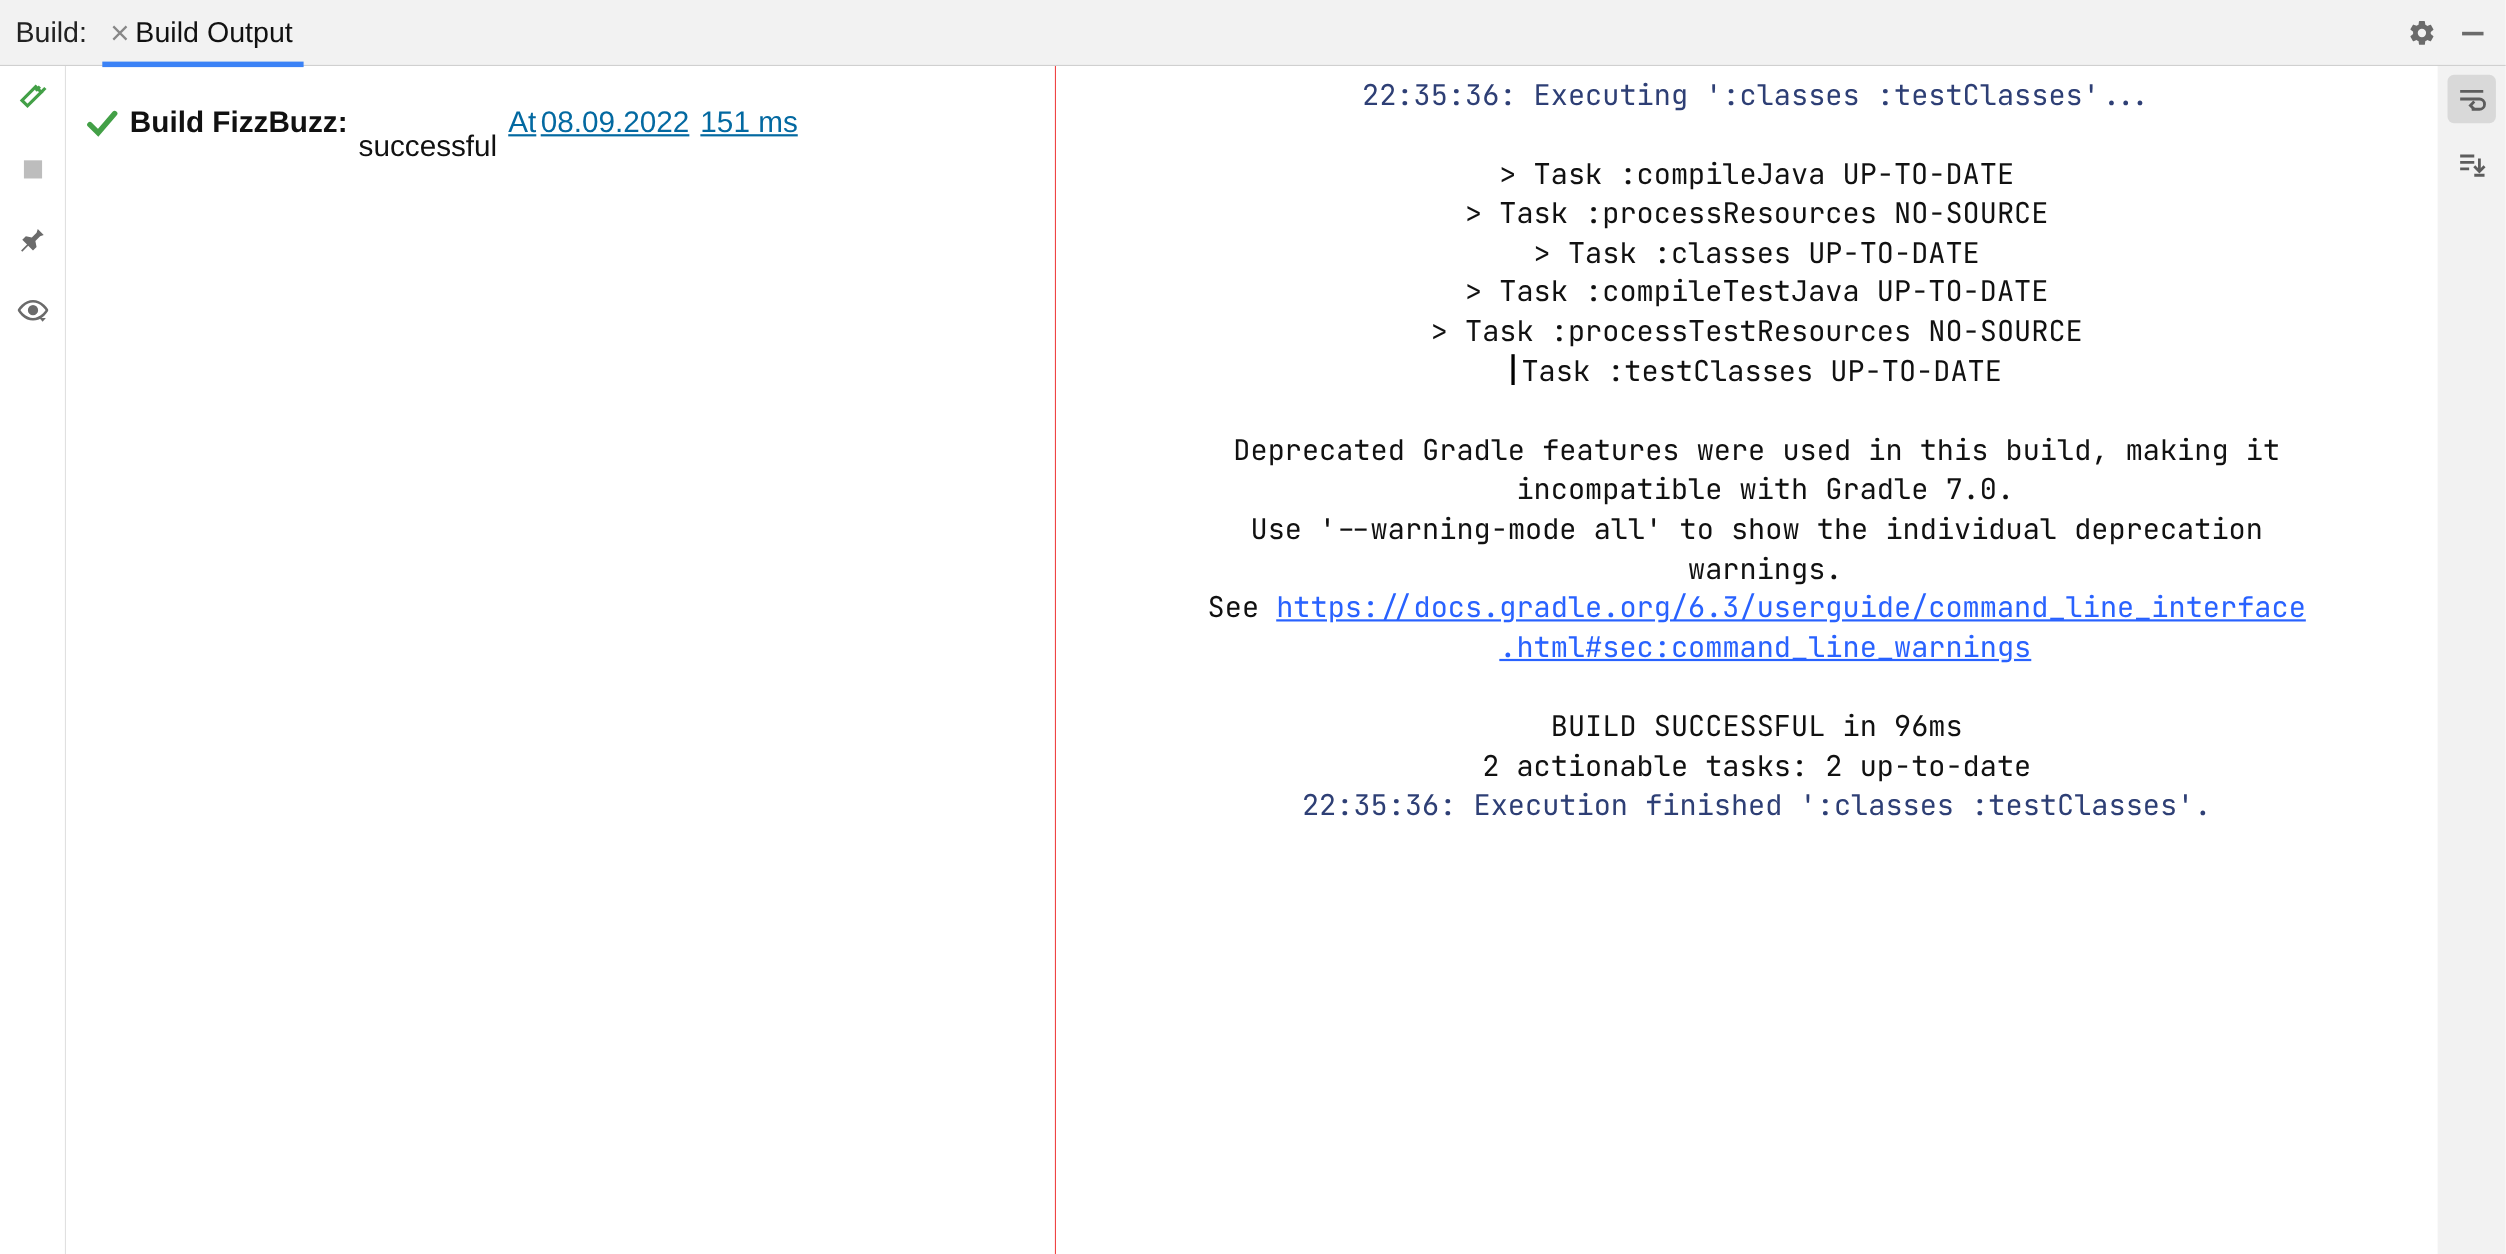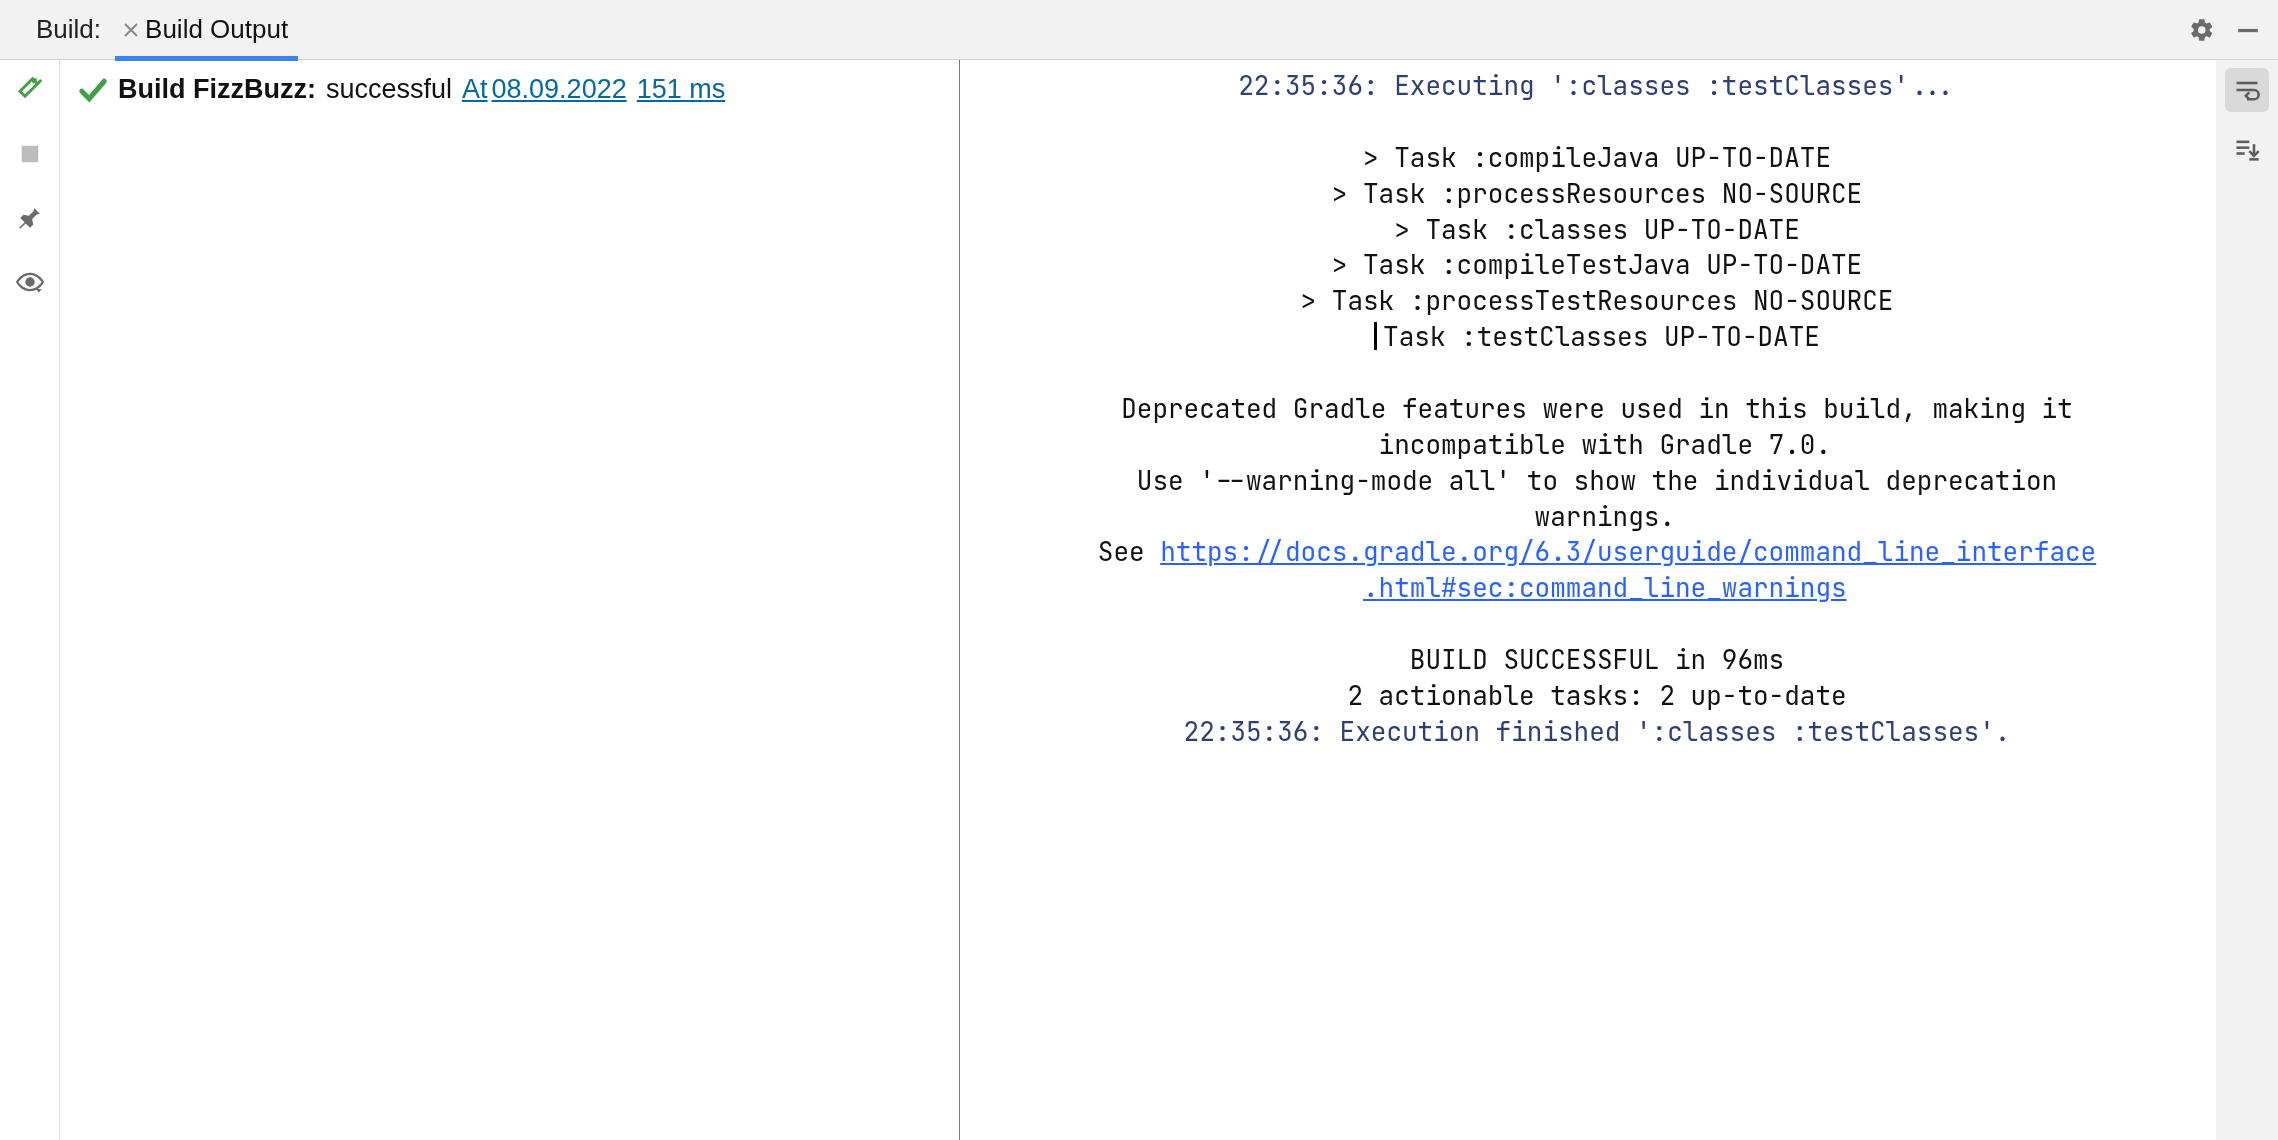--- a/index.html
+++ b/index.html
@@ -11,21 +11,21 @@
     overflow: hidden;
   }
   .toolwindow-header {
     display: flex; align-items: center;
     height: 60px;
     background: #f2f2f2;
     border-bottom: 1px solid #d0d0d0;
     padding: 0 10px 0 14px;
   }
   .hdr-title {
-    font-size: 26px; color: #222; padding-right: 14px; margin-left: 22px;
+    font-size: 26px; color: #222; padding-right: 14px;
   }
   .tab {
     display: flex; align-items: center; gap: 4px;
     height: 60px;
     padding: 0 10px 0 6px;
     font-size: 26px; color: #111;
     position: relative;
   }
   .tab .close {
     width: 20px; height: 20px; display:flex; align-items:center; justify-content:center;
@@ -64,21 +64,21 @@
     padding: 10px 18px;
     text-align: right;
   }
   .tree-row {
     display:flex; align-items:center; gap:10px;
     font-size:27px;
     padding:4px 0;
   }
   .succ-icon { color:#43a047; }
   .tree-row .title { font-weight:700; color:#111; }
-  .tree-row .status { color:#111; font-weight:400; }
+  .tree-row .status { color:#111; font-weight:400;margin-top:44px; }
   .tree-row .meta { color:#0369a1;text-decoration:underline; }
 
   .console {
     flex:1; position:relative;
     padding: 8px 0 8px 18px;
     font-family: "JetBrains Mono","Menlo","Consolas",monospace;
     font-size:26px; line-height:1.38;
     color:#111;
     white-space:pre-wrap;
     text-align:center;

